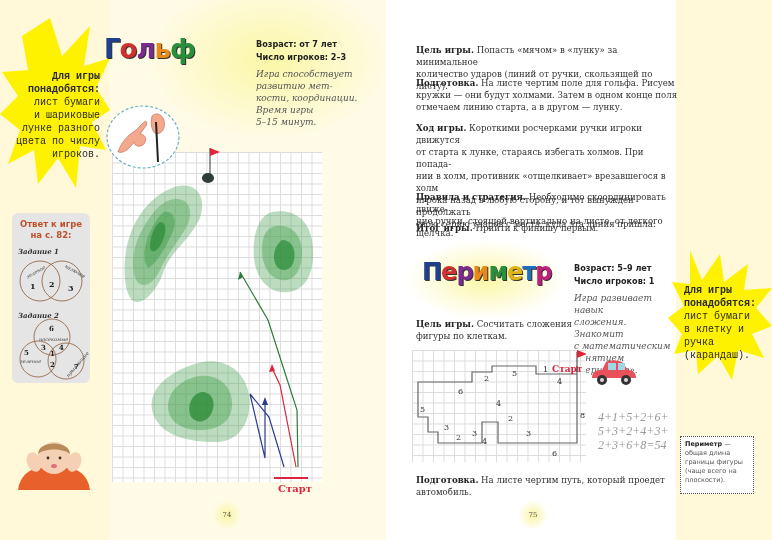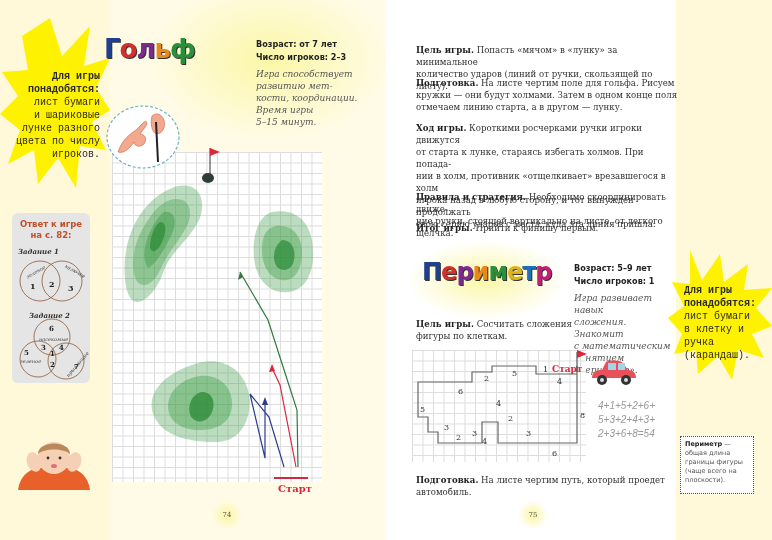--- a/index.html
+++ b/index.html
@@ -21,21 +21,21 @@
   .meta .m-bold { font-weight: bold; display: block; }
   .meta .m-it { font-family: "DejaVu Serif", serif; font-style: italic; color: #555; display: block; margin-top: 4px; line-height: 12px; font-size: 9px; }
   .para { position: absolute; font-size: 8.6px; line-height: 12px; color: #333; }
   .para b { color: #222; }
   .answer-box { position: absolute; left: 12px; top: 213px; width: 78px; height: 170px; background: #e5e5e5; border-radius: 6px; }
   .answer-title { position: absolute; left: 0; width: 100%; top: 6px; text-align: center; font-family: "DejaVu Sans", sans-serif; font-weight: bold; font-size: 8.5px; line-height: 11px; color: #c0502a; }
   .task-label { position: absolute; font-style: italic; font-size: 7px; color: #333; font-weight: bold; }
   .page-num { position: absolute; width: 30px; height: 30px; border-radius: 50%; background: radial-gradient(closest-side, #fbf5a3, rgba(251,245,163,0)); text-align: center; font-size: 7px; line-height: 30px; color: #555; }
   .def-box { position: absolute; left: 680px; top: 436px; width: 74px; height: 58px; border: 1.5px dotted #555; background: #fff; padding: 3px 4px; font-family: "DejaVu Sans", sans-serif; font-size: 6.5px; line-height: 9px; color: #555; }
   .def-box b { color: #222; }
-  .calc { position: absolute; left: 598px; top: 399px; font-family: Liberation Sans, sans-serif; font-size: 10px; line-height: 14px; color: #999; font-style: italic; }
+  .calc { position: absolute; left: 598px; top: 410px; font-family: Liberation Serif, serif; font-size: 12px; line-height: 14px; color: #999; font-style: italic; }
   svg text { font-family: "DejaVu Serif", serif; }
 </style>
 </head>
 <body>
 
 <div id="left-page" class="page">
   <div class="cream-left"></div>
   <div class="glow" style="left:150px;top:-20px;width:240px;height:160px;"></div>
 
   <svg class="burst" style="left:0;top:18px;" width="110" height="170">
@@ -121,21 +121,21 @@
     <div class="task-label" style="left:6px;top:34px;">Задание 1</div>
     <svg style="position:absolute;left:4px;top:42px;" width="72" height="52">
       <circle cx="24" cy="26" r="20" fill="none" stroke="#8a5a3a" stroke-width="0.8"></circle>
       <circle cx="46" cy="26" r="20" fill="none" stroke="#8a5a3a" stroke-width="0.8"></circle>
       <text x="10" y="22" font-size="5" fill="#444" font-style="italic" transform="rotate(-30 14 20)">зеленое</text>
       <text x="48" y="14" font-size="5" fill="#444" font-style="italic" transform="rotate(30 52 14)">колючее</text>
       <text x="14" y="34" font-size="8" font-weight="bold" fill="#222">1</text>
       <text x="33" y="32" font-size="8" font-weight="bold" fill="#222">2</text>
       <text x="52" y="36" font-size="8" font-weight="bold" fill="#222">3</text>
     </svg>
-    <div class="task-label" style="left:6px;top:98px;margin-left:11px;">Задание 2</div>
+    <div class="task-label" style="left:6px;top:98px;">Задание 2</div>
     <svg style="position:absolute;left:2px;top:104px;" width="76" height="66">
       <circle cx="38" cy="20" r="18" fill="none" stroke="#8a5a3a" stroke-width="0.8"></circle>
       <circle cx="24" cy="42" r="18" fill="none" stroke="#8a5a3a" stroke-width="0.8"></circle>
       <circle cx="52" cy="44" r="18" fill="none" stroke="#8a5a3a" stroke-width="0.8"></circle>
       <text x="25" y="24" font-size="5" fill="#444" font-style="italic">насекомые</text>
       <text x="6" y="46" font-size="5" fill="#444" font-style="italic">зеленое</text>
       <text x="48" y="58" font-size="5" fill="#444" font-style="italic" transform="rotate(-50 54 52)">прыгающие</text>
       <text x="35" y="14" font-size="7" font-weight="bold" fill="#222">6</text>
       <text x="27" y="33" font-size="7" font-weight="bold" fill="#222">3</text>
       <text x="45" y="33" font-size="7" font-weight="bold" fill="#222">4</text>

